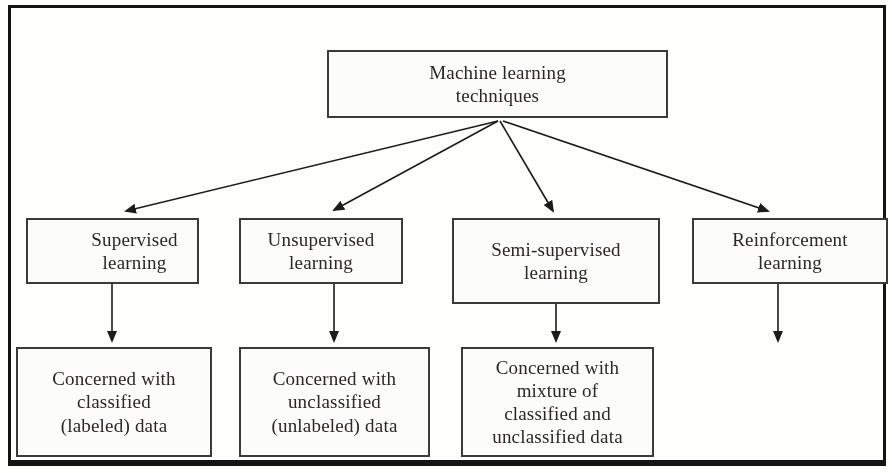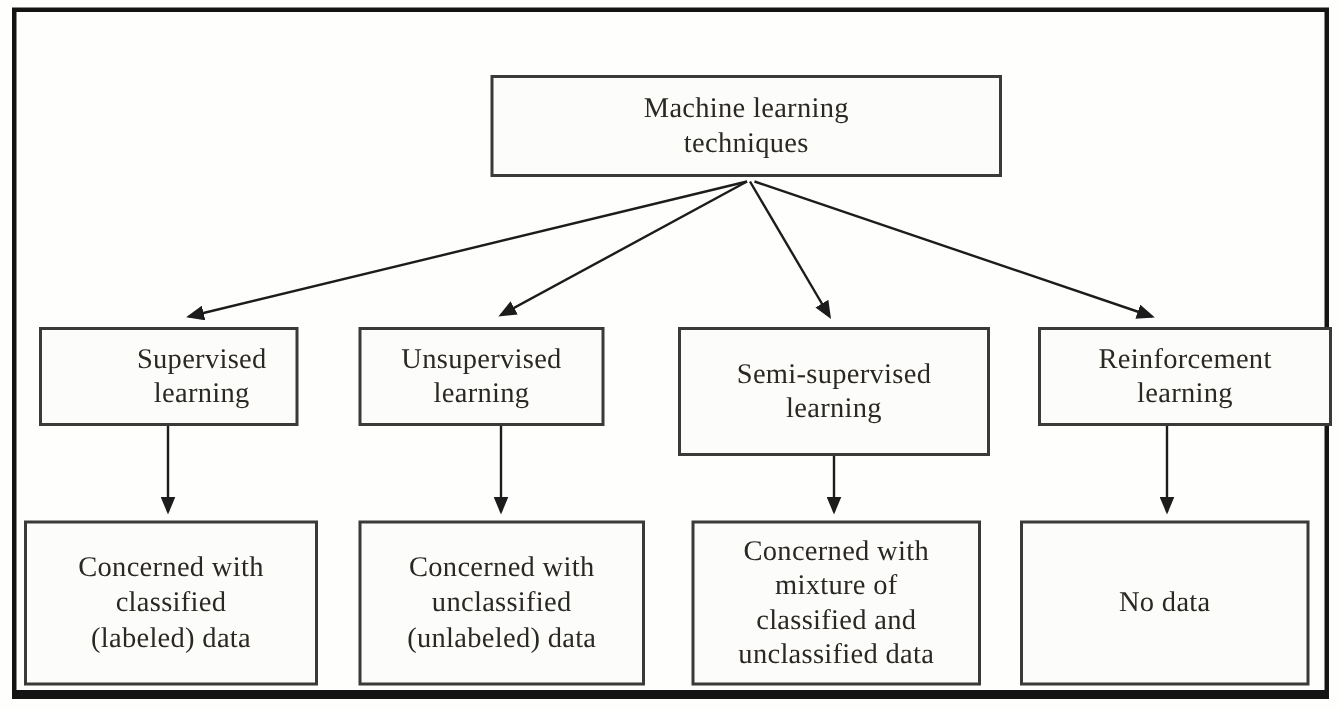--- a/index.html
+++ b/index.html
@@ -103,17 +103,14 @@
     <span>Concerned with
 unclassified
 (unlabeled) data</span>
   </div>
   <div class="node d2">
     <span>Concerned with
 mixture of
 classified and
 unclassified data</span>
   </div>
-  <div class="node d3">
-    <span>No data</span>
-  </div>
 
 </div>
 
 </body></html>

